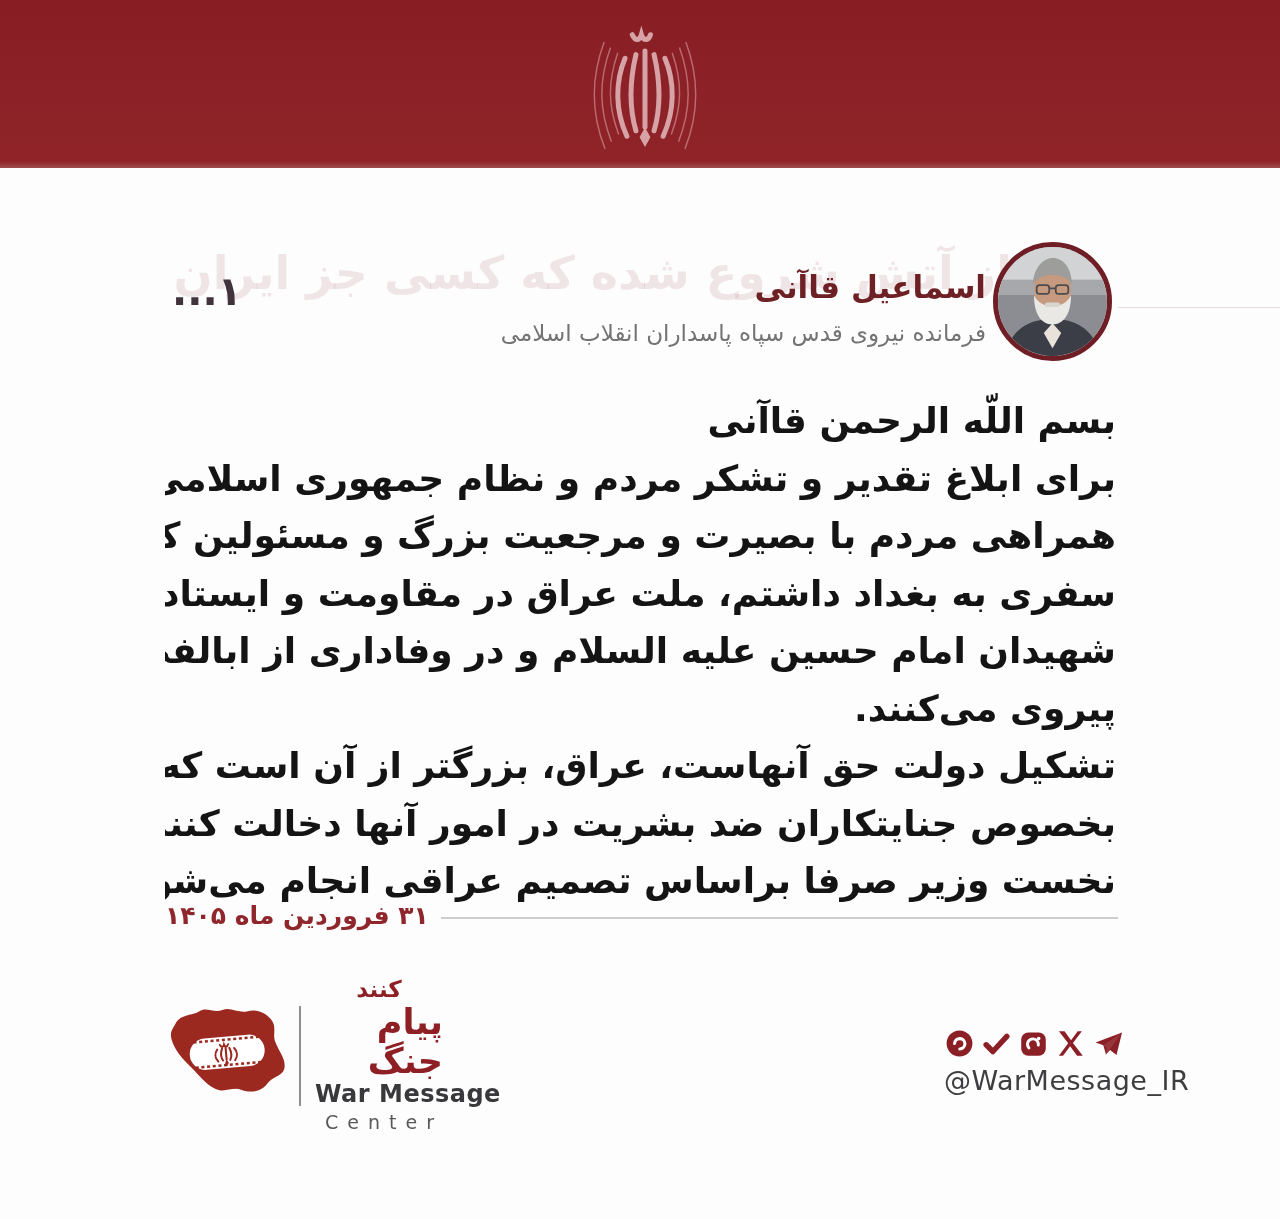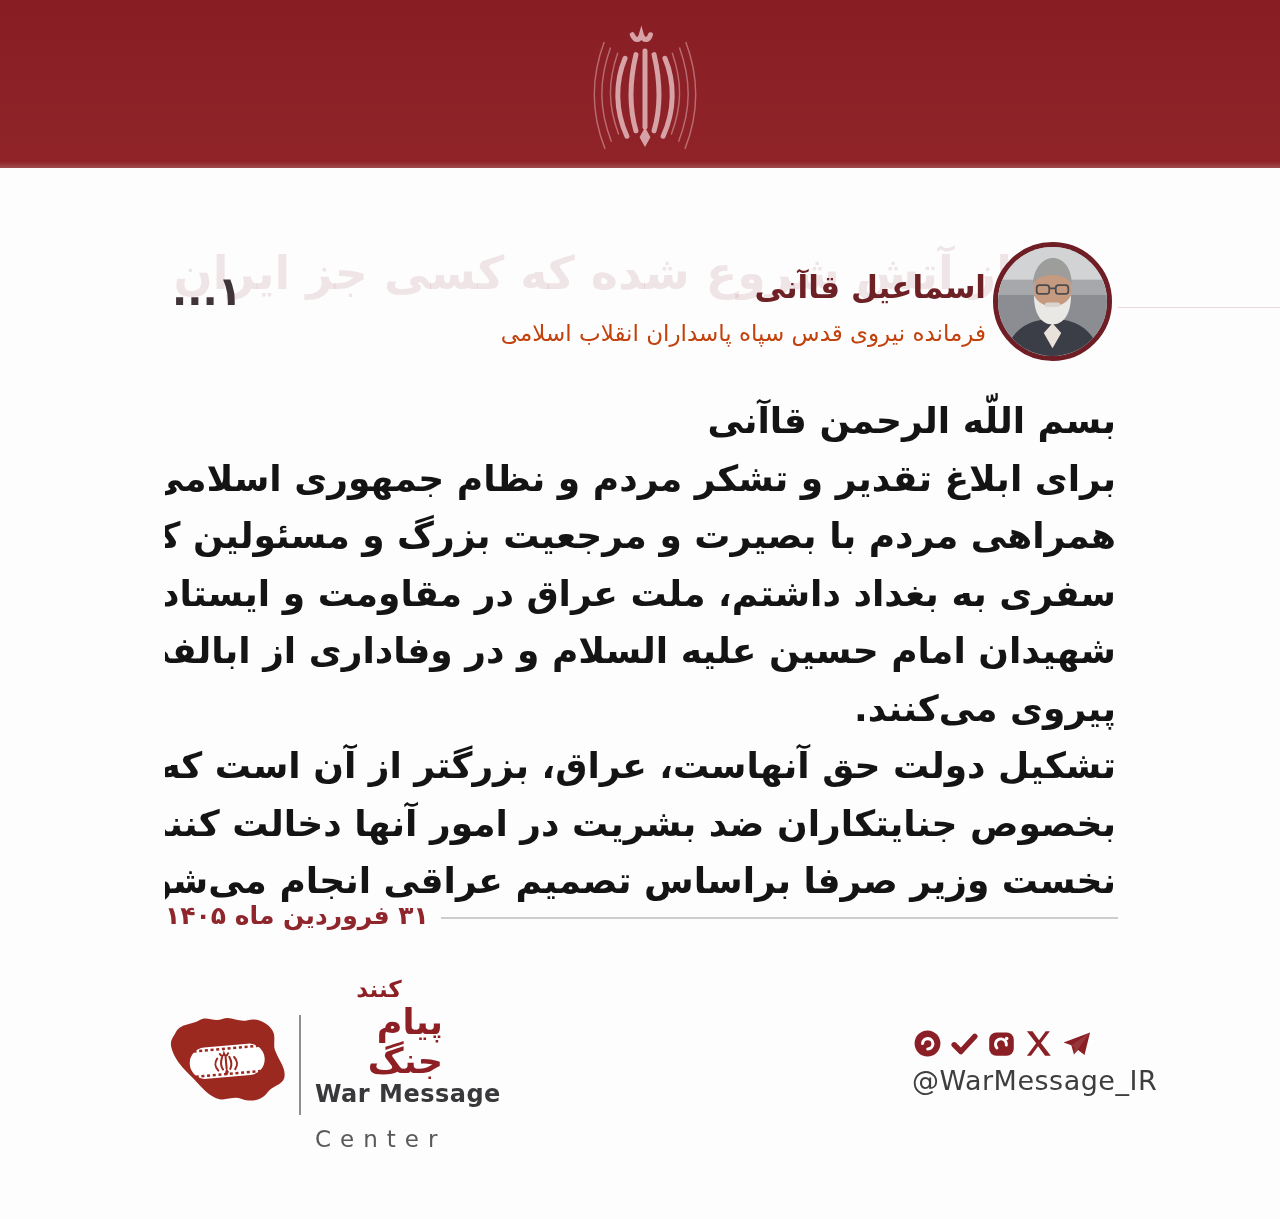--- a/index.html
+++ b/index.html
@@ -42,21 +42,21 @@
   }
   .avatar svg { display:block; }
   .profile-text {
     position:absolute; right:294px; top:270px; width:640px;
     direction:rtl; text-align:right; 
   }
   .profile-name {
     font-size:31px; font-weight:bold; color:#6e2125; line-height:1.15;
   }
   .profile-title {
-    margin-top:14px; font-size:23px; color:#c2410c; line-height:1.2;
+    margin-top:14px; font-size:23px; color:#737373; line-height:1.2;
   }
   
   .message {
     position:absolute; left:165px; top:392px; width:951px; direction:rtl;
     color:#141414; font-weight:bold; font-size:36px;
   }
   .mline {
     height:57.5px; line-height:57.5px; white-space:nowrap;
     text-align:justify; text-align-last:justify; overflow:hidden;
   }
@@ -77,23 +77,23 @@
   .logo-block {
     position:absolute; left:163px; top:978px;
     display:flex; align-items:center;
   }
   .logo-map { width:126px; height:124px; }
   .logo-sep { width:2px; height:100px; background:#8f8f91; margin:0 14px 0 10px; }
   .logo-texts { display:flex; flex-direction:column; width:128px; }
   .logo-fa1 { direction:rtl; text-align:center; font-size:23px; font-weight:bold; color:#8e2025; line-height:1; }
   .logo-fa2 { direction:rtl; text-align:right; font-size:35px; font-weight:bold; color:#8e2025; line-height:1.1; margin-top:2px; }
   .logo-en1 { font-size:24px; font-weight:bold; color:#39393b; letter-spacing:0.5px; white-space:nowrap; }
-  .logo-en2 { font-size:23px; color:#58595b; letter-spacing:9px; margin-top:18px;text-align:right; }
-  
-  .social-block { position:absolute; left:912px; top:1028px; width:200px; }
+  .logo-en2 { font-size:19px; color:#58595b; letter-spacing:9px; margin-top:3px;text-align:right; }
+  
+  .social-block { position:absolute; left:944px; top:1028px; width:200px; }
   .social-icons { display:flex; align-items:center; gap:6px; }
   .social-icons svg { display:block; }
   .social-handle { margin-top:6px; font-size:27px; color:#3e3e40; letter-spacing:0.5px; }
 </style>
 </head>
 <body>
 
 <div class="page">
 
   <div class="banner">

